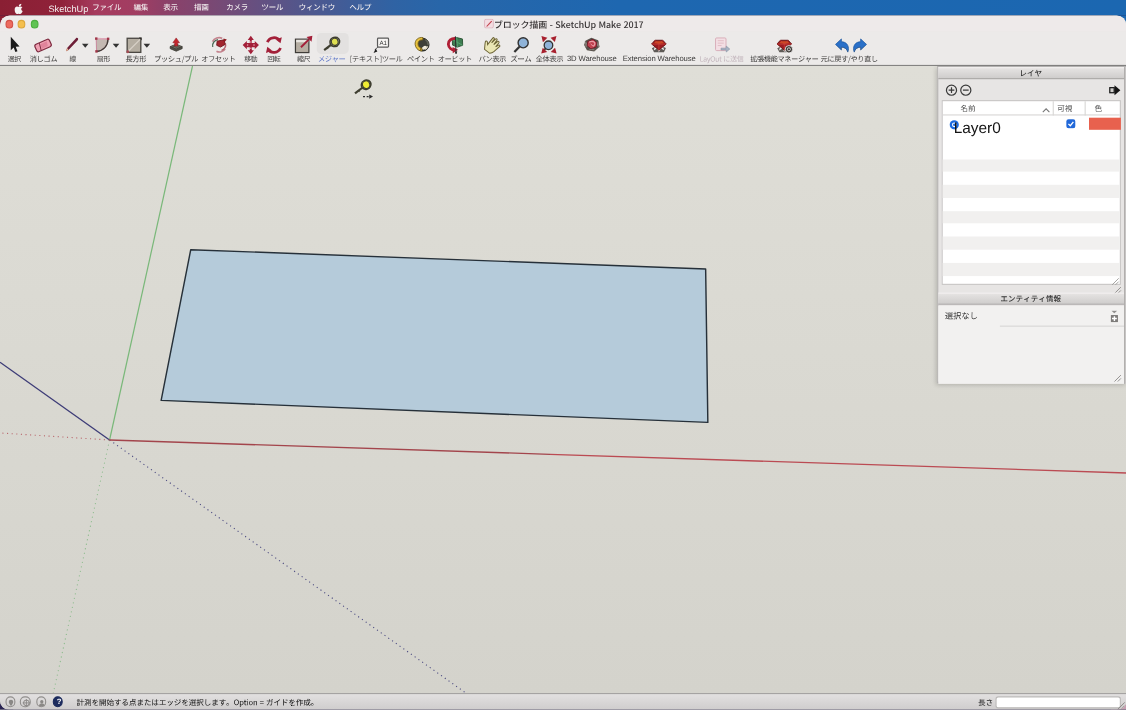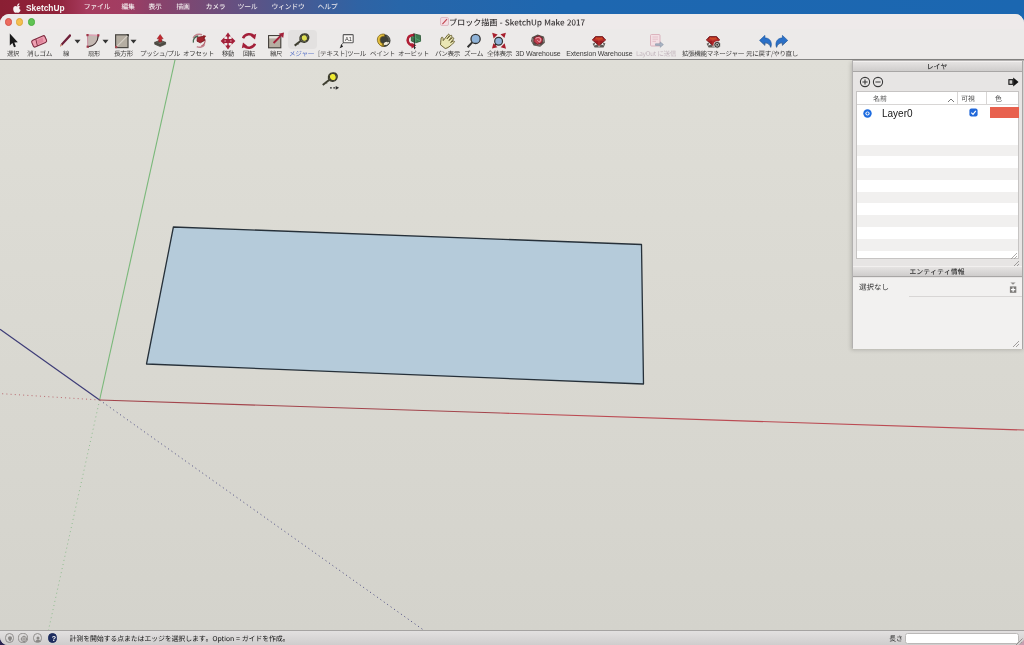--- a/index.html
+++ b/index.html
@@ -28,21 +28,21 @@
 <div id="menubar"></div>
 <div style="position:absolute;left:0;top:14px;width:12px;height:12px;background:#8a1f33"></div>
 <div style="position:absolute;right:0;top:14px;width:12px;height:12px;background:#1c68b2"></div>
 <div style="position:absolute;left:0;bottom:0;width:12px;height:12px;background:#2a2452"></div>
 <div id="bg-br"></div>
 <div id="menubar2" style="position:absolute;left:0;top:0;width:1024px;height:14px">
     <svg class="ic" style="left:13px;top:2.6px" width="9" height="10" viewBox="0 0 9 10">
       <path d="M6.4 0.3 C6.5 1 6.2 1.7 5.8 2.2 C5.3 2.7 4.7 3 4.1 2.9 C4 2.3 4.3 1.6 4.7 1.2 C5.2 0.7 5.9 0.4 6.4 0.3 Z" fill="#f6f2f2"></path>
       <path d="M7.4 3.6 C6.9 3.2 6.3 3 5.7 3 C4.9 3 4.6 3.4 4.1 3.4 C3.6 3.4 3.2 3 2.5 3 C1.2 3 0.2 4.2 0.2 5.9 C0.2 7.8 1.5 9.8 2.5 9.8 C3 9.8 3.3 9.5 3.9 9.5 C4.5 9.5 4.7 9.8 5.3 9.8 C6.3 9.8 7.3 8.1 7.6 7 C6.8 6.7 6.3 6 6.3 5.1 C6.3 4.4 6.7 3.9 7.4 3.6 Z" fill="#f6f2f2"></path>
     </svg>
-    <div style="position:absolute;left:26px;top:2.5px;font-size:8.4px;font-weight:bold;color:#f6f2f2;letter-spacing:0px">SketchUp</div>
+    <div style="position:absolute;left:44px;top:2.5px;font-size:8.4px;font-weight:normal;color:#f6f2f2;letter-spacing:0px">SketchUp</div>
     <svg class="jt " style="left:83.0px;top:3.2px" width="28" height="8" viewBox="0 0 27.60 8.35">
       <path transform="translate(0,6.34)" d="M6.3 -4.8 5.7 -5.1C5.6 -5.1 5.4 -5.1 5.3 -5.1C4.9 -5.1 2.2 -5.1 1.8 -5.1C1.5 -5.1 1.2 -5.1 1 -5.2V-4.3C1.2 -4.4 1.5 -4.4 1.8 -4.4C2.2 -4.4 4.9 -4.4 5.3 -4.4C5.2 -3.7 4.9 -2.8 4.4 -2.2C3.8 -1.4 3 -0.8 1.6 -0.5L2.2 0.2C3.5 -0.2 4.4 -0.9 5.1 -1.7C5.7 -2.5 6 -3.6 6.2 -4.4C6.2 -4.5 6.2 -4.7 6.3 -4.8ZM13.2 -3.6 12.8 -4C12.7 -4 12.4 -4 12.3 -4C12 -4 9.2 -4 8.9 -4C8.6 -4 8.4 -4 8.1 -4V-3.3C8.4 -3.3 8.6 -3.3 8.9 -3.3C9.2 -3.3 11.8 -3.3 12.1 -3.3C12 -3 11.5 -2.4 11 -2.1L11.6 -1.7C12.2 -2.1 12.8 -3 13 -3.4C13.1 -3.4 13.1 -3.6 13.2 -3.6ZM10.8 -2.9H10C10 -2.7 10 -2.6 10 -2.4C10 -1.5 9.9 -0.8 9 -0.1C8.8 0 8.6 0.1 8.4 0.1L9.1 0.6C10.7 -0.3 10.7 -1.4 10.8 -2.9ZM14.3 -2.7 14.7 -2C15.7 -2.3 16.6 -2.7 17.4 -3.1V-0.6C17.4 -0.3 17.3 0.1 17.3 0.3H18.2C18.2 0.1 18.2 -0.3 18.2 -0.6V-3.6C18.9 -4 19.5 -4.6 20.1 -5.1L19.5 -5.7C19 -5.1 18.2 -4.5 17.5 -4C16.7 -3.5 15.6 -3 14.3 -2.7ZM24.4 -0.2 24.9 0.2C24.9 0.2 25 0.1 25.2 0.1C26 -0.4 27 -1.1 27.6 -1.9L27.2 -2.5C26.7 -1.8 25.8 -1.2 25.2 -0.9C25.2 -1.2 25.2 -4.4 25.2 -4.9C25.2 -5.2 25.2 -5.4 25.3 -5.5H24.4C24.4 -5.4 24.5 -5.2 24.5 -4.9C24.5 -4.4 24.5 -1 24.5 -0.6C24.5 -0.4 24.4 -0.3 24.4 -0.2ZM21.1 -0.2 21.8 0.2C22.4 -0.3 22.8 -1 23.1 -1.8C23.3 -2.5 23.3 -4 23.3 -4.9C23.3 -5.1 23.3 -5.4 23.3 -5.4H22.5C22.5 -5.3 22.5 -5.1 22.5 -4.8C22.5 -4 22.5 -2.6 22.3 -2C22.1 -1.3 21.7 -0.7 21.1 -0.2Z" fill="#f3eff0"></path>
     </svg>
     <svg class="jt " style="left:121.0px;top:3.2px" width="14" height="8" viewBox="0 0 13.80 8.35">
       <path transform="translate(0,6.34)" d="M2.8 -5.7V-5.1H6.8V-5.7ZM0.6 -1.9C0.5 -1.3 0.4 -0.6 0.2 -0.2C0.3 -0.2 0.5 0 0.6 0C0.9 -0.4 1 -1.1 1.1 -1.8ZM2 -1.8C2.2 -1.4 2.3 -0.8 2.3 -0.5L2.7 -0.6C2.6 -0.3 2.5 -0.1 2.3 0.2C2.5 0.2 2.7 0.4 2.8 0.5C3.2 0 3.4 -0.6 3.5 -1.3V0.6H4V-0.7H4.4V0.5H4.9V-0.7H5.3V0.5H5.8V-0.7H6.2V0C6.2 0.1 6.2 0.1 6.2 0.1C6.1 0.1 6 0.1 5.8 0.1C5.9 0.2 6 0.4 6 0.6C6.3 0.6 6.5 0.6 6.6 0.5C6.8 0.4 6.8 0.2 6.8 0V-2.5H3.7L3.7 -2.9H6.6V-4.7H3.1V-3.1C3.1 -2.4 3 -1.6 2.8 -0.8C2.7 -1.2 2.6 -1.6 2.5 -1.9ZM4.4 -1.3H4V-2H4.4ZM4.9 -1.3V-2H5.3V-1.3ZM5.8 -1.3V-2H6.2V-1.3ZM3.7 -4.1H6V-3.5H3.7ZM0.2 -2.9 0.3 -2.3 1.3 -2.4V0.6H1.9V-2.4L2.3 -2.5C2.4 -2.3 2.4 -2.1 2.4 -2L2.9 -2.2C2.9 -2.6 2.6 -3.3 2.3 -3.8L1.9 -3.6C2 -3.4 2.1 -3.2 2.1 -3L1.3 -3C1.8 -3.6 2.3 -4.3 2.7 -5L2.1 -5.2C2 -4.9 1.7 -4.4 1.4 -4C1.4 -4.1 1.3 -4.2 1.1 -4.4C1.4 -4.8 1.7 -5.4 1.9 -5.9L1.4 -6.1C1.2 -5.7 1 -5.2 0.8 -4.8L0.6 -5L0.2 -4.5C0.5 -4.2 0.9 -3.8 1.1 -3.5C1 -3.3 0.9 -3.1 0.7 -2.9ZM8.8 -6.1C8.5 -5.4 7.9 -4.6 7.1 -4C7.2 -3.9 7.4 -3.7 7.6 -3.6C7.8 -3.7 7.9 -3.9 8.1 -4.1V-2H10.1V-1.7H7.3V-1.1H9.6C8.9 -0.6 7.9 -0.2 7.1 0C7.2 0.1 7.4 0.4 7.5 0.5C8.4 0.3 9.4 -0.2 10.1 -0.8V0.6H10.8V-0.8C11.6 -0.3 12.6 0.2 13.5 0.5C13.6 0.3 13.7 0.1 13.9 -0.1C13 -0.3 12.1 -0.7 11.4 -1.1H13.7V-1.7H10.8V-2H13.5V-2.6H11V-3H13V-3.4H11V-3.9H13V-4.3H11V-4.7H13.3V-5.3H11C11.1 -5.5 11.3 -5.7 11.4 -6L10.7 -6.1C10.6 -5.8 10.4 -5.5 10.3 -5.3H9.1C9.2 -5.5 9.4 -5.7 9.5 -6ZM10.3 -3.9V-3.4H8.8V-3.9ZM10.3 -4.3H8.8V-4.7H10.3ZM10.3 -3V-2.6H8.8V-3Z" fill="#f3eff0"></path>
     </svg>
     <svg class="jt " style="left:147.5px;top:3.2px" width="14" height="8" viewBox="0 0 13.80 8.35">
       <path transform="translate(0,6.34)" d="M1 0 1.2 0.6C2 0.4 3.3 0.1 4.4 -0.2L4.3 -0.8L2.6 -0.4V-1.9C3 -2.1 3.4 -2.4 3.7 -2.7C4.2 -1.1 5 0.1 6.6 0.6C6.7 0.4 6.9 0.1 7 0C6.2 -0.2 5.6 -0.6 5.2 -1.2C5.6 -1.5 6.2 -1.8 6.7 -2.2L6.1 -2.6C5.8 -2.3 5.3 -1.9 4.8 -1.6C4.6 -2 4.4 -2.4 4.3 -2.8H6.8V-3.4H3.9V-3.9H6.2V-4.4H3.9V-4.9H6.5V-5.5H3.9V-6.1H3.2V-5.5H0.7V-4.9H3.2V-4.4H1V-3.9H3.2V-3.4H0.4V-2.8H2.8C2.1 -2.2 1.1 -1.7 0.2 -1.5C0.3 -1.4 0.5 -1.1 0.6 -0.9C1.1 -1.1 1.5 -1.3 2 -1.5V-0.2ZM8.5 -2.5C8.2 -1.7 7.7 -1 7.1 -0.5C7.3 -0.4 7.6 -0.2 7.7 -0.1C8.3 -0.6 8.8 -1.5 9.2 -2.3ZM11.8 -2.3C12.3 -1.6 12.8 -0.6 13 0L13.7 -0.3C13.5 -1 12.9 -1.9 12.4 -2.5ZM8 -5.6V-4.9H13V-5.6ZM7.3 -3.8V-3.2H10.1V-0.2C10.1 -0.1 10.1 -0.1 10 -0.1C9.8 -0.1 9.3 -0.1 8.9 -0.1C9 0.1 9.1 0.4 9.1 0.6C9.8 0.6 10.2 0.6 10.5 0.5C10.8 0.4 10.9 0.2 10.9 -0.2V-3.2H13.7V-3.8Z" fill="#f3eff0"></path>
     </svg>
     <svg class="jt " style="left:175.6px;top:3.2px" width="14" height="8" viewBox="0 0 13.80 8.35">
@@ -347,21 +347,21 @@
         </svg>
         <div style="position:absolute;left:129px;top:0;width:1px;height:13.5px;background:#d8d6d5"></div>
         <svg class="jt " style="left:137.5px;top:3.2px" width="7" height="8" viewBox="0 0 7.00 8.12">
           <path transform="translate(0,6.16)" d="M3.3 -2.4H1.6V-3.7H3.3ZM3.8 -2.4V-3.7H5.6V-2.4ZM2.3 -5.9C1.9 -5.2 1.2 -4.3 0.2 -3.7C0.4 -3.6 0.5 -3.4 0.6 -3.3C0.8 -3.4 1 -3.5 1.1 -3.7V-0.6C1.1 0.3 1.4 0.5 2.6 0.5C2.8 0.5 5 0.5 5.3 0.5C6.4 0.5 6.6 0.2 6.7 -0.9C6.5 -0.9 6.3 -1 6.2 -1.1C6.1 -0.2 6 0 5.3 0C4.8 0 2.9 0 2.5 0C1.8 0 1.6 -0.1 1.6 -0.6V-1.9H5.6V-1.6H6.1V-4.1H4.2C4.4 -4.5 4.6 -4.9 4.8 -5.2L4.5 -5.4L4.4 -5.4H2.6L2.9 -5.8ZM1.6 -4.1H1.6C1.9 -4.4 2.1 -4.7 2.3 -4.9H4.1C3.9 -4.7 3.7 -4.4 3.5 -4.1Z" fill="#4a4a4a"></path>
         </svg>
         <svg class="ic" style="left:6px;top:17px" width="9" height="9" viewBox="0 0 9 9">
           <circle cx="4.5" cy="4.5" r="4.2" fill="#1c6be0"></circle>
           <circle cx="4.5" cy="4.5" r="2.1" fill="#fff"></circle>
           <circle cx="4.5" cy="4.5" r="1.15" fill="#1c6be0"></circle>
         </svg>
-        <div style="position:absolute;left:25px;top:16.5px;font-size:10px;color:#151515">Layer0</div>
+        <div style="position:absolute;left:10px;top:16.5px;font-size:14px;color:#151515">Layer0</div>
         <svg class="ic" style="left:112px;top:16.8px" width="9" height="9" viewBox="0 0 9 9">
           <rect x="0.4" y="0.4" width="8.2" height="8.2" rx="2" fill="#2168d9"></rect>
           <path d="M2.3 4.6 L4 6.3 L6.8 2.8" fill="none" stroke="#fff" stroke-width="1.2"></path>
         </svg>
         <div style="position:absolute;left:133px;top:15px;width:29px;height:11.5px;background:#e8614e"></div>
         <div class="stripe" style="top:53.0px"></div>
         <div class="stripe" style="top:76.6px"></div>
         <div class="stripe" style="top:100.2px"></div>
         <div class="stripe" style="top:123.8px"></div>
         <div class="stripe" style="top:147.4px"></div>

